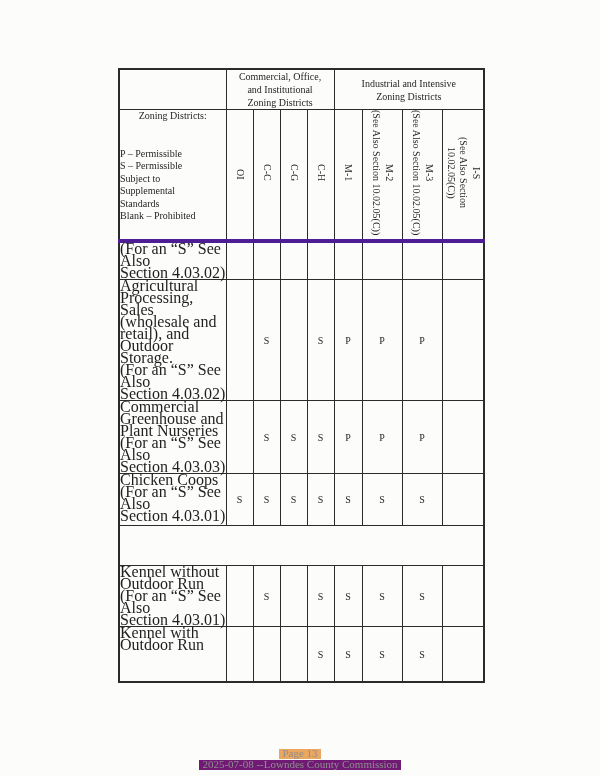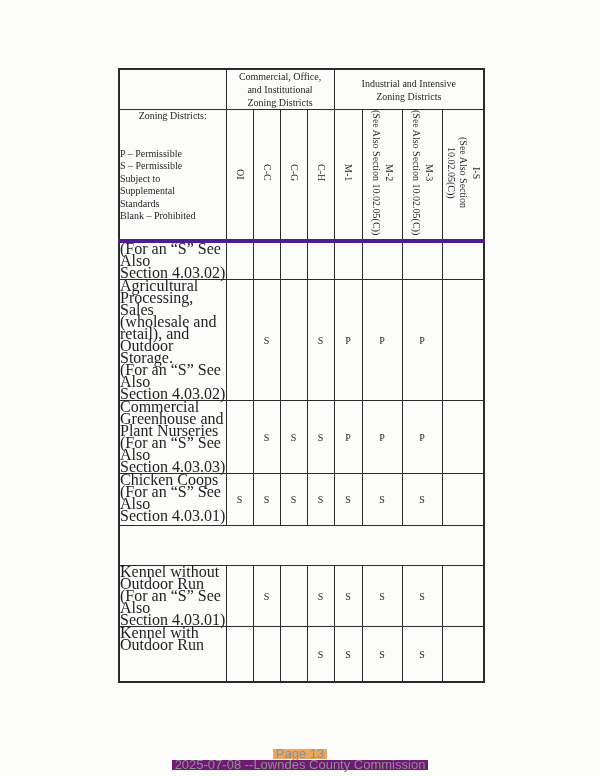--- a/index.html
+++ b/index.html
@@ -70,22 +70,22 @@
   tbody tr:nth-child(5) { height: 40px; }
   tbody tr:nth-child(6) { height: 33px; }
   tbody tr:nth-child(7) { height: 55px; margin-top: 6px; }
   tbody tr:nth-child(8) { height: 23px; }
 
   
   .footer {
     position: absolute;
     left: 0; right: 0; top: 749px;
     text-align: center;
-    font-family: Liberation Sans, sans-serif;
-    font-size: 13px;
+    font-family: Liberation Serif, serif;
+    font-size: 11px;
     line-height: 9px;
   }
   .footer .hl { display: inline-block; padding: 0 3px 1px 3px; margin-bottom: 1px; }
 </style>
 </head>
 <body>
 
 <div class="page">
 
   <table class="zoning">

